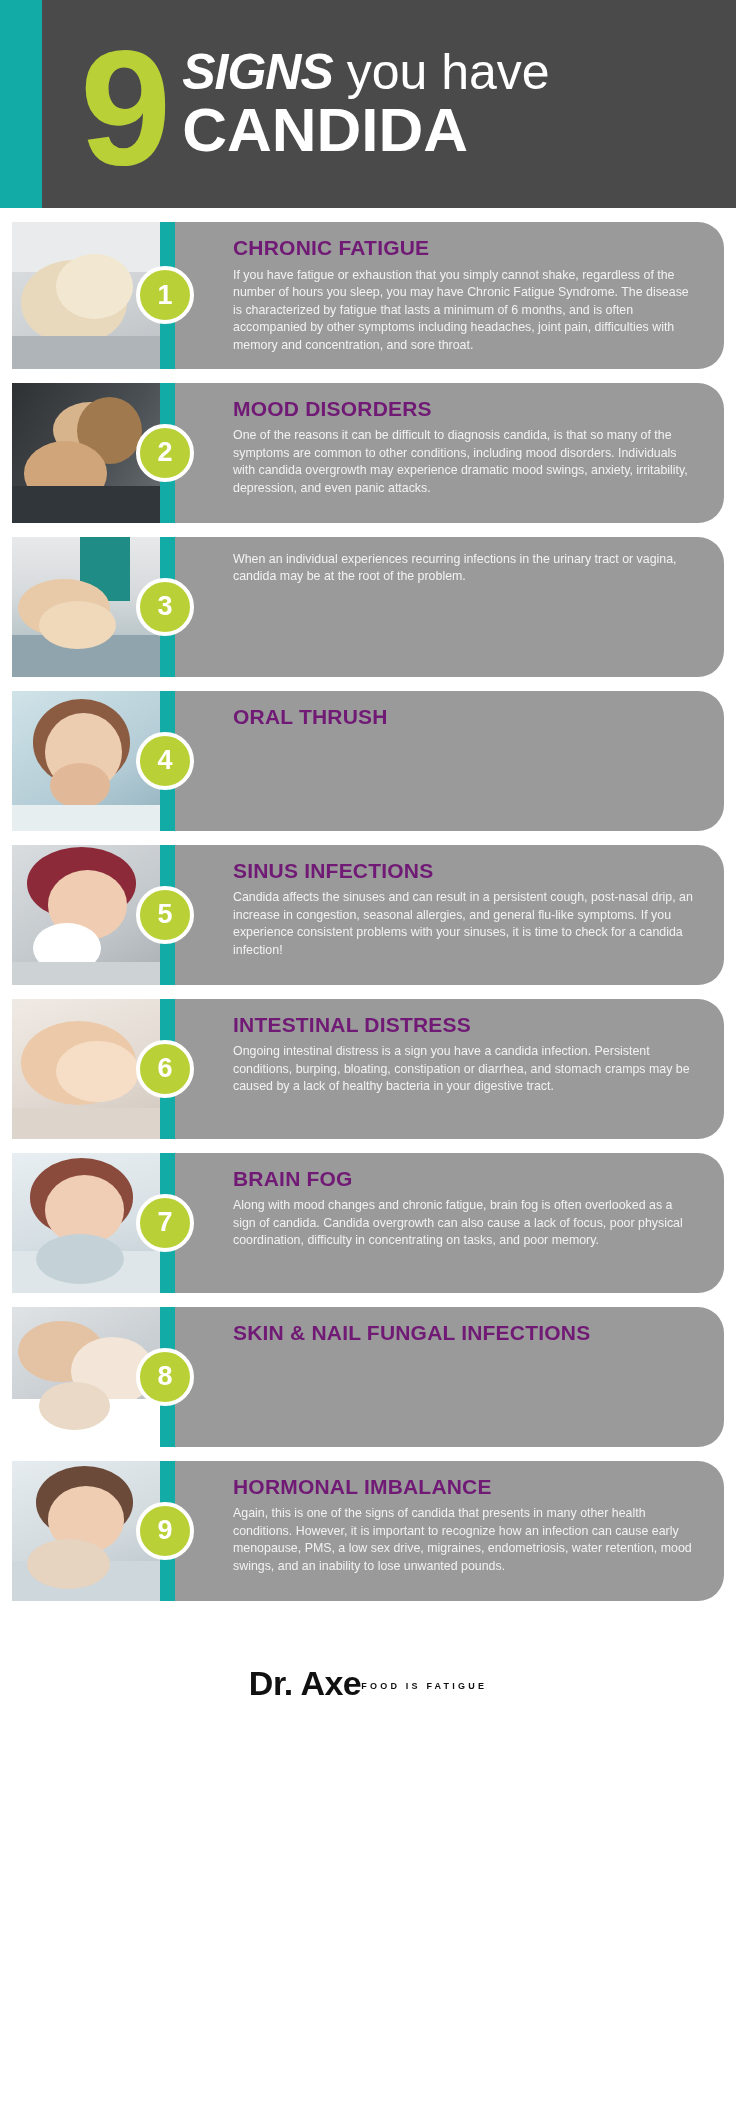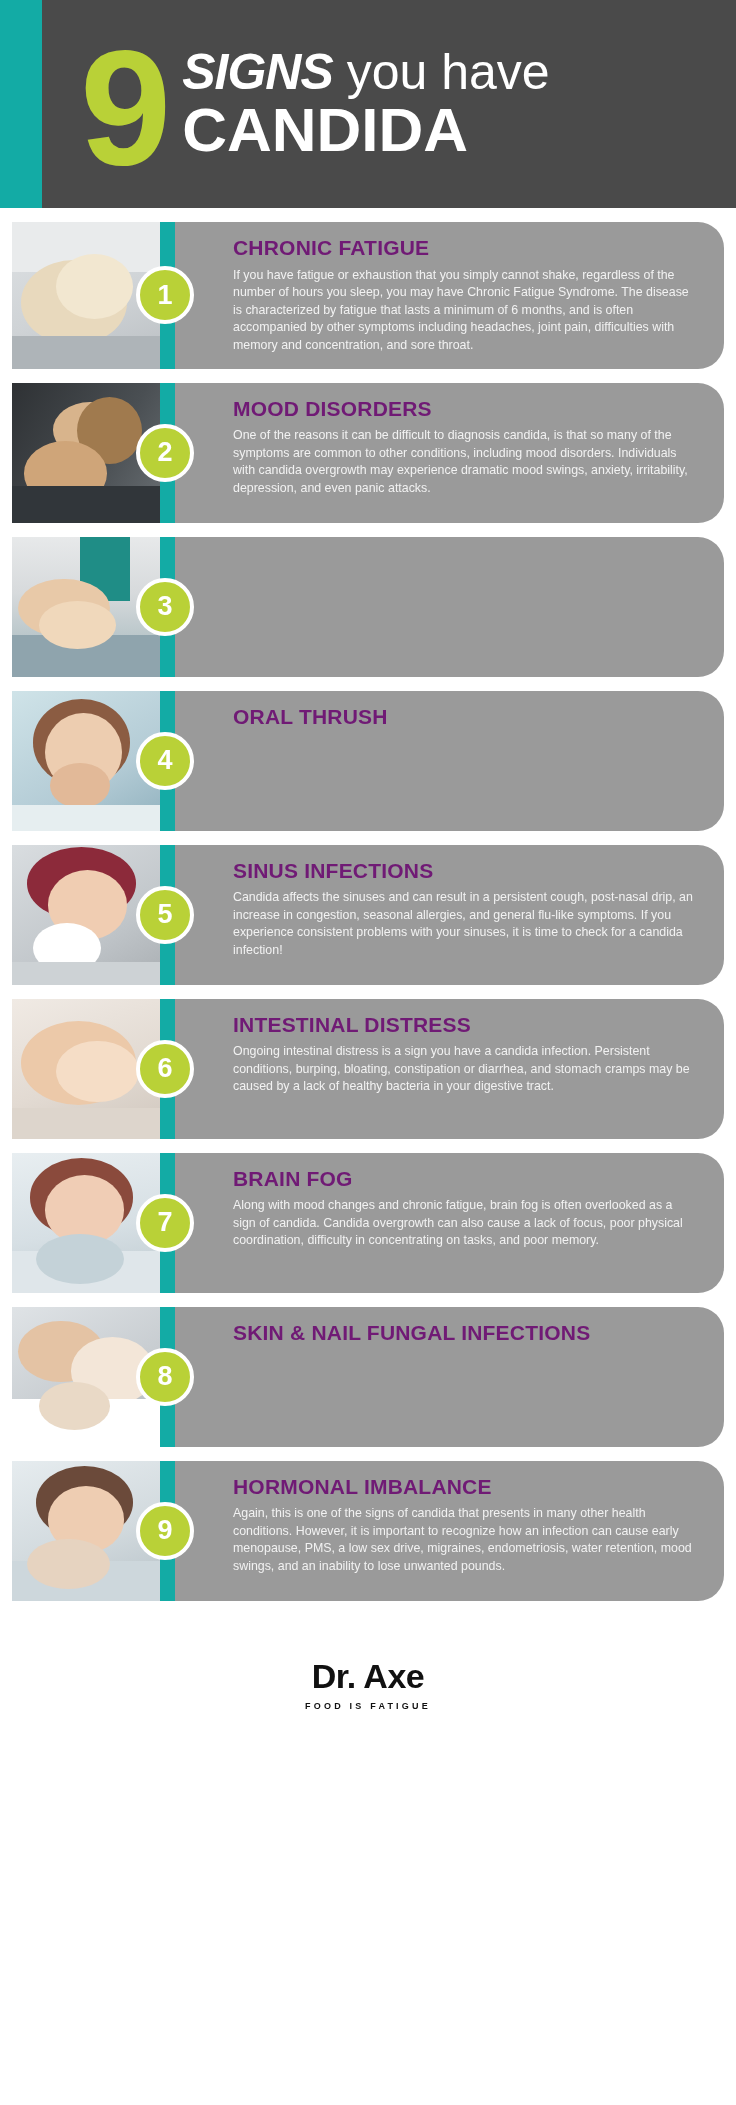--- a/index.html
+++ b/index.html
@@ -128,21 +128,21 @@
   
   .sk { position:absolute; inset:0; }
   .sk .bg { position:absolute; inset:0; }
   .sk .blob { position:absolute; border-radius:50%; }
   .sk .bar { position:absolute; }
 
   
   .footer {
     height: 112px;
     display: flex;
-    flex-direction: column;
+    flex-direction: row;
     align-items: center;
     justify-content: center;
     background: #ffffff;
     padding-top: 26px;
   }
   .logo-main {
     font-size: 34px;
     font-weight: bold;
     color: #111111;
     letter-spacing: -0.5px;
@@ -215,20 +215,21 @@
         <div class="sk">
           <div class="bg" style="background:linear-gradient(180deg,#e7e9ea 0%,#d7dadc 40%,#9fb5ba 100%);"></div>
           <div class="bar" style="left:46%;top:0;width:34%;height:46%;background:#1f8d86;"></div>
           <div class="blob" style="left:4%;top:30%;width:62%;height:42%;background:#e8c9a8;"></div>
           <div class="bar" style="left:0;bottom:0;width:100%;height:30%;background:#8fa4ad;"></div>
           <div class="blob" style="left:18%;top:46%;width:52%;height:34%;background:#f0d8bb;"></div>
         </div>
       </div>
       <div class="card-teal"></div>
       <div class="card-body">
+        <div class="card-text">When an individual experiences recurring infections in the urinary tract or vagina, candida may be at the root of the problem.</div>
       </div>
       <div class="badge">3</div>
     </div>
 
     <div class="card">
       <div class="card-photo">
         <div class="sk">
           <div class="bg" style="background:linear-gradient(150deg,#cfe3e8 0%,#b4ccd6 60%,#8fb0bd 100%);"></div>
           <div class="blob" style="left:14%;top:6%;width:66%;height:62%;background:#8b5c42;"></div>
           <div class="blob" style="left:22%;top:16%;width:52%;height:56%;background:#edcdb0;"></div>

